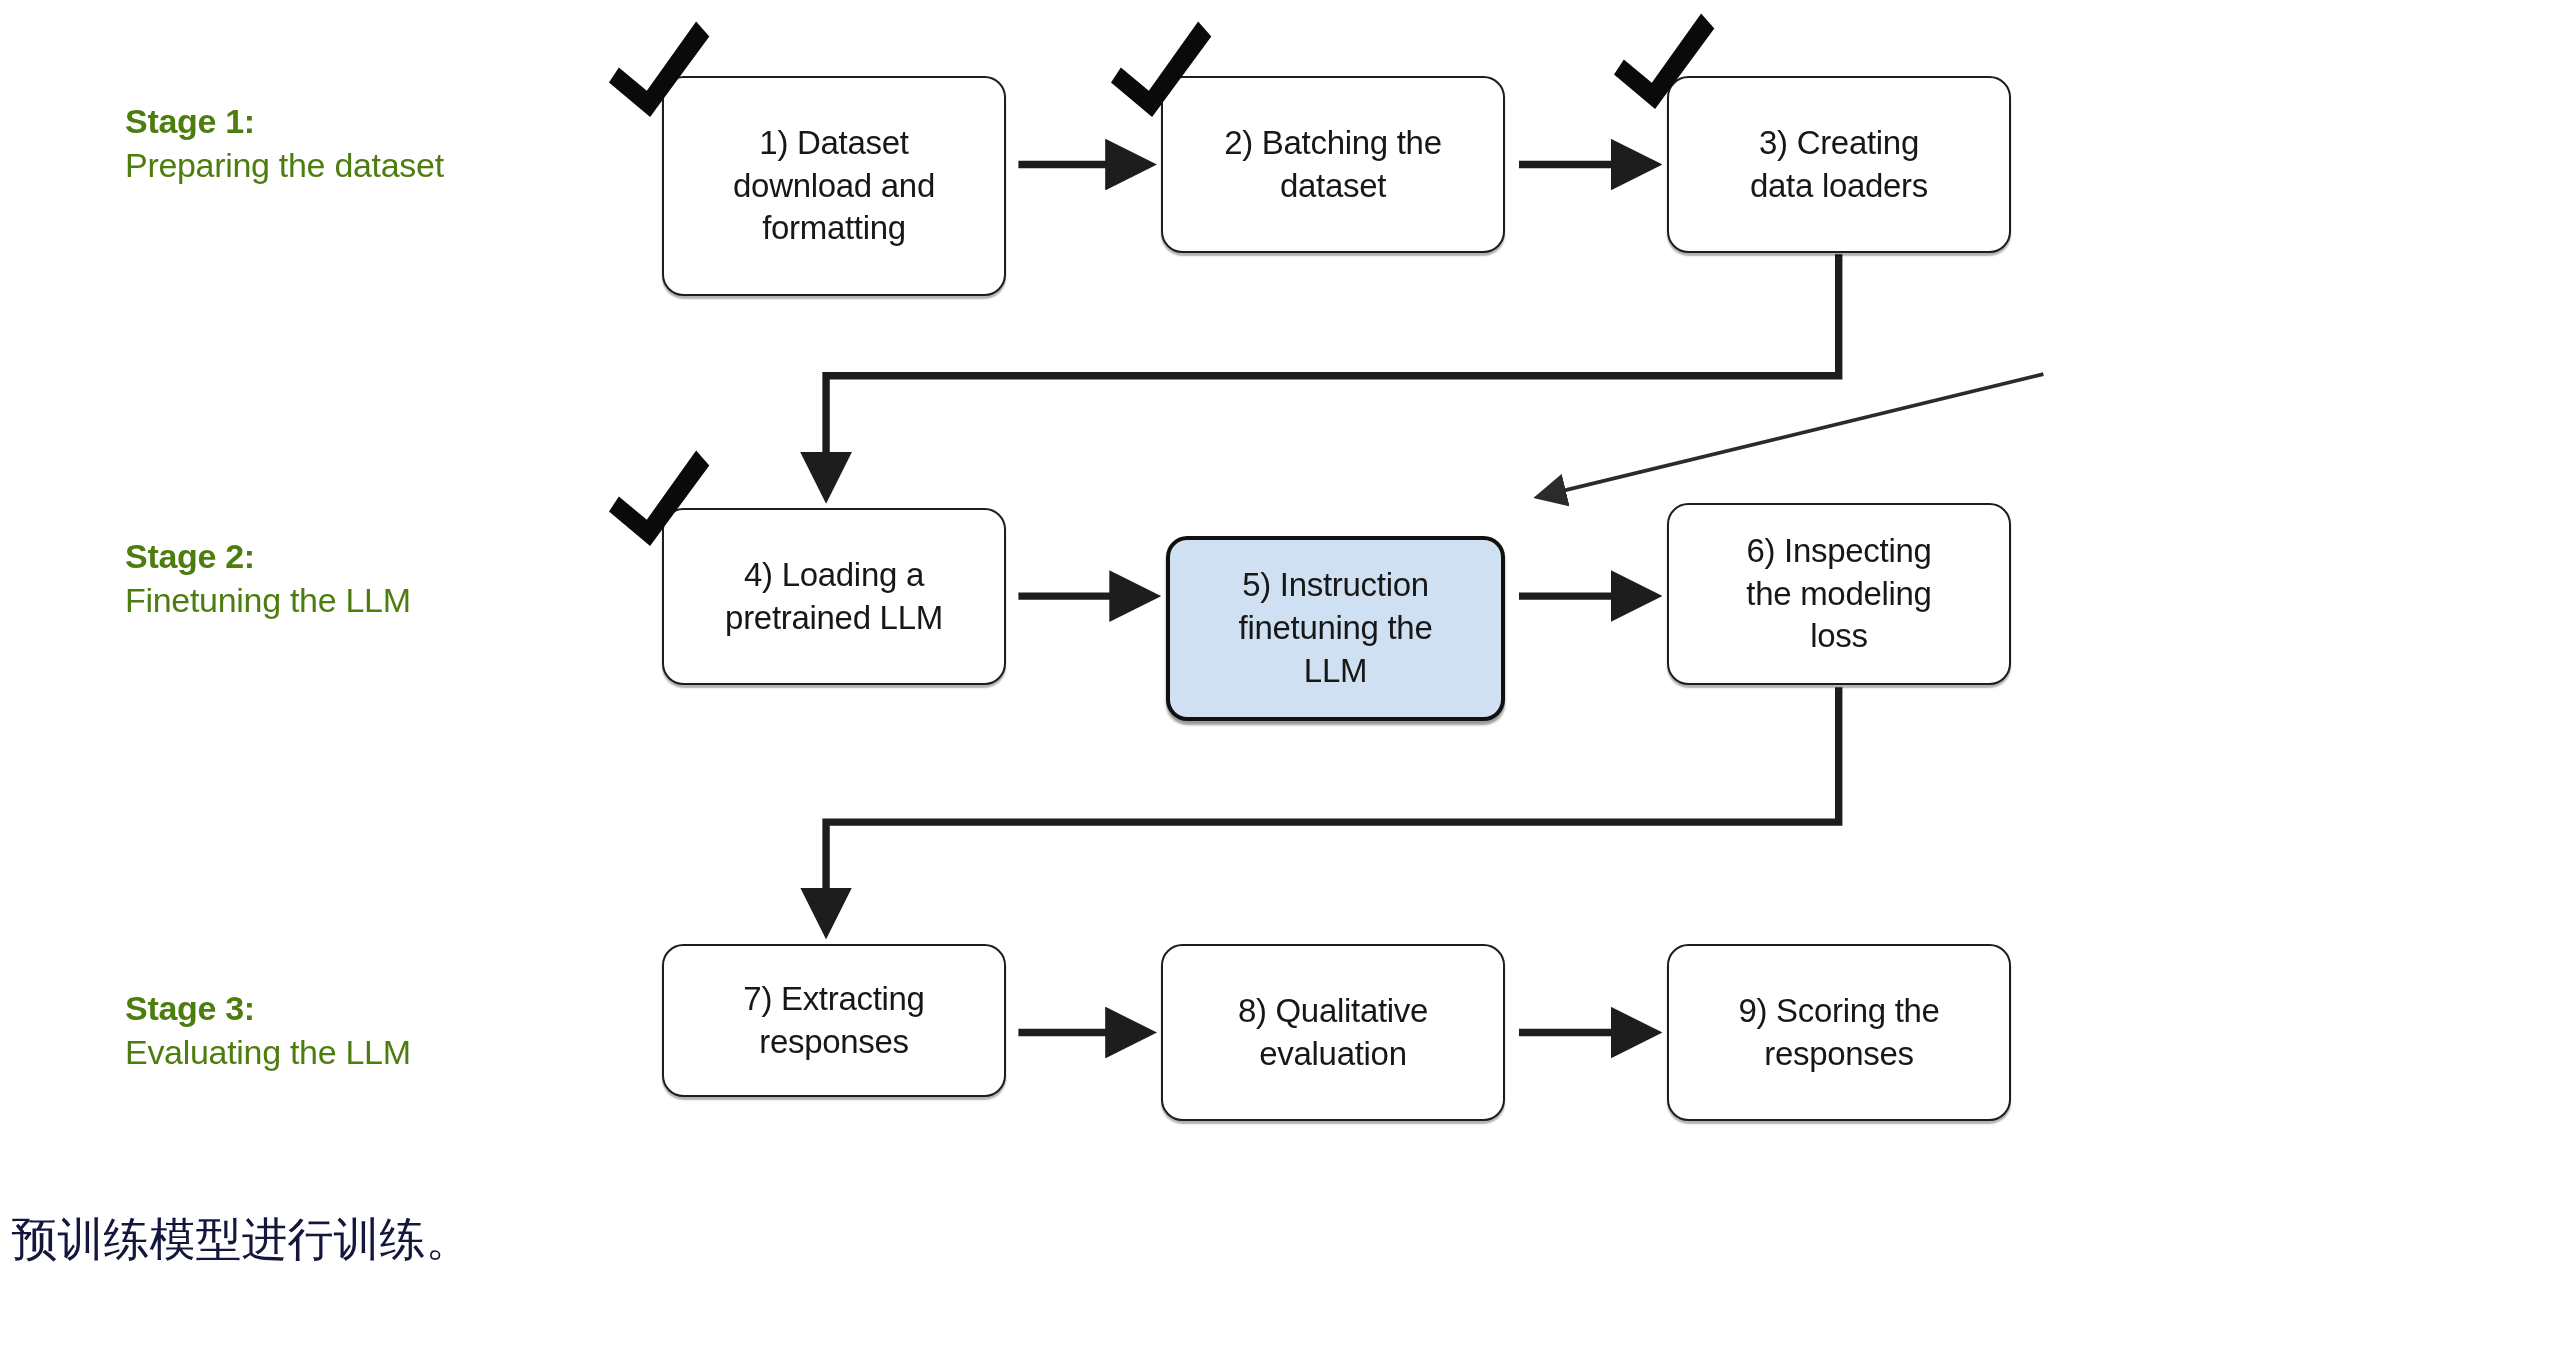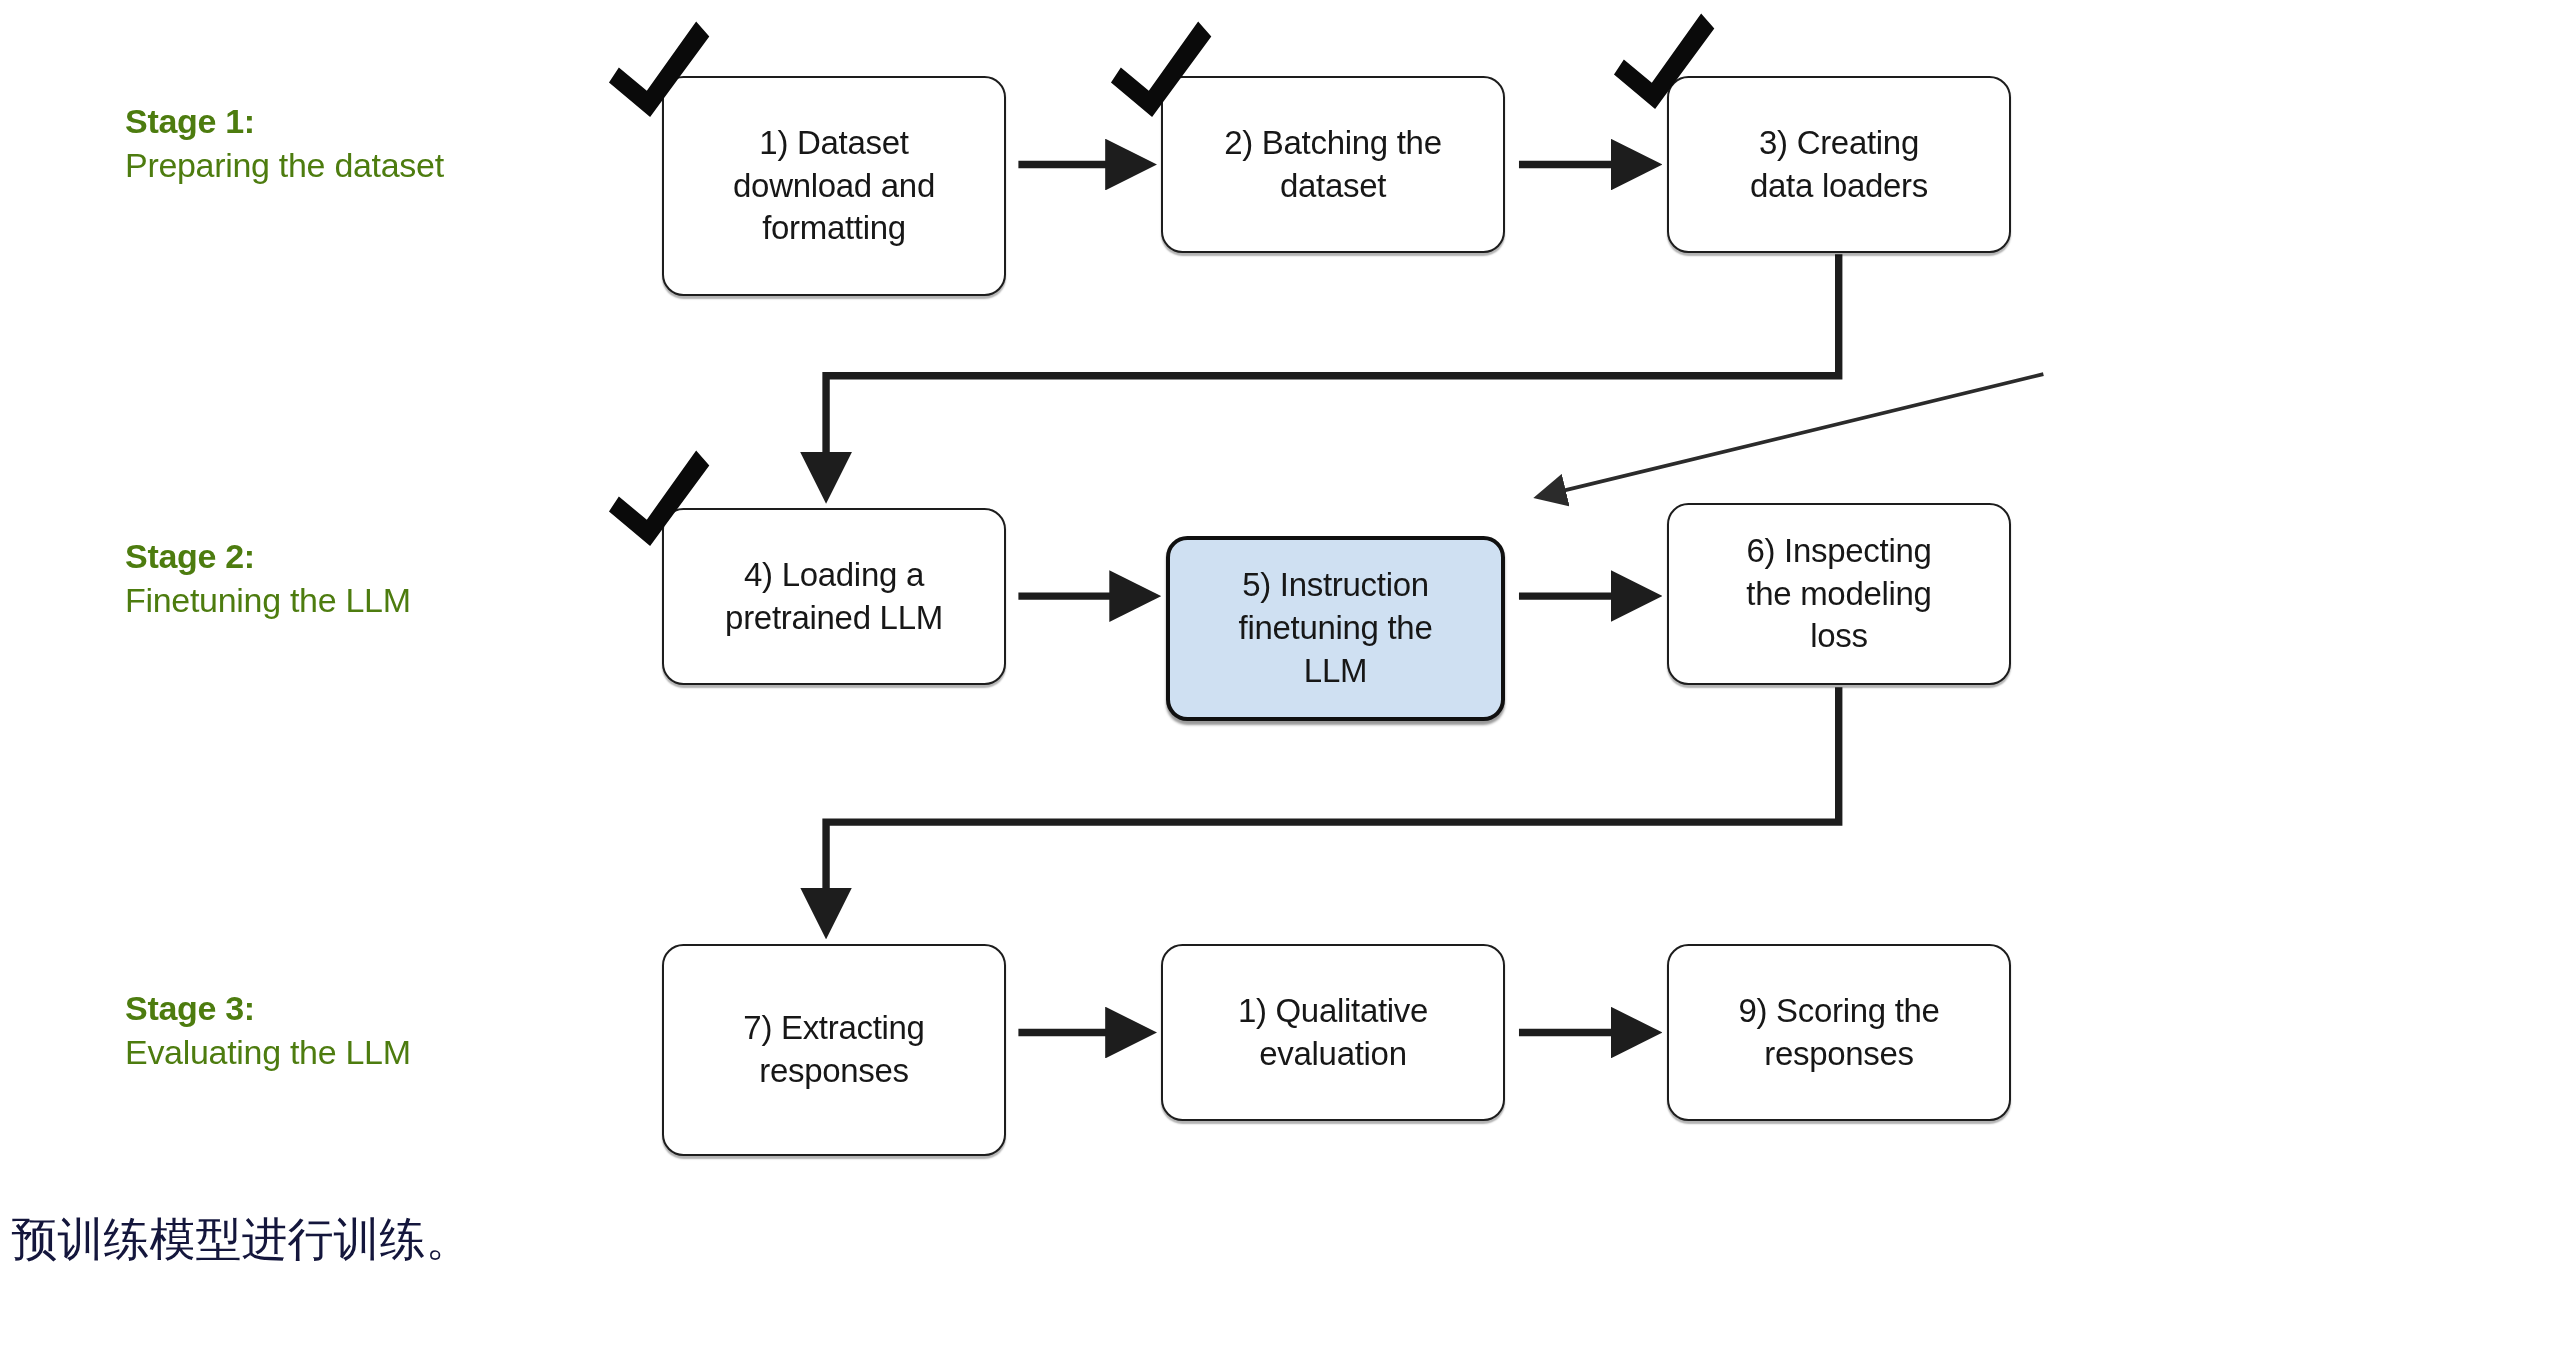--- a/index.html
+++ b/index.html
@@ -73,21 +73,21 @@
 
   
   #box-1 { left: 662px;  top: 76px;  width: 344px; height: 220px; }
   #box-2 { left: 1161px; top: 76px;  width: 344px; height: 177px; }
   #box-3 { left: 1667px; top: 76px;  width: 344px; height: 177px; }
   
   #box-4 { left: 662px;  top: 508px; width: 344px; height: 177px; }
   #box-5 { left: 1166px; top: 503px; width: 339px; height: 185px; }
   #box-6 { left: 1667px; top: 503px; width: 344px; height: 182px; }
   
-  #box-7 { left: 662px;  top: 944px; width: 344px; height: 212px; }
+  #box-7 { left: 662px;  top: 944px; width: 344px; height: 153px; }
   #box-8 { left: 1161px; top: 944px; width: 344px; height: 177px; }
   #box-9 { left: 1667px; top: 944px; width: 344px; height: 177px; }
 
   
   .checkmark {
     position: absolute;
     width: 107px;
     height: 111px;
     pointer-events: none;
   }
@@ -196,21 +196,21 @@
   <div class="flow-box" id="box-6">
     <span class="box-text">6) Inspecting
 the modeling
 loss</span>
   </div>
   <div class="flow-box" id="box-7">
     <span class="box-text">7) Extracting
 responses</span>
   </div>
   <div class="flow-box" id="box-8">
-    <span class="box-text">1) Qualitative
+    <span class="box-text">8) Qualitative
 evaluation</span>
   </div>
   <div class="flow-box" id="box-9">
     <span class="box-text">9) Scoring the
 responses</span>
   </div>
 
   <svg class="checkmark" id="check-1" viewBox="0 0 130 135">
     <path d="M6 82 L18 64 L52 92 L112 8 L128 26 L56 124 Z" fill="#0a0a0a"></path>
   </svg>

